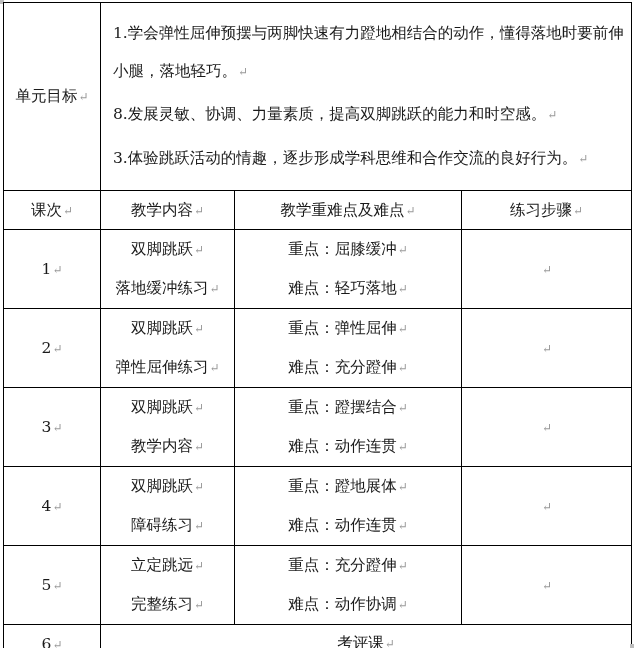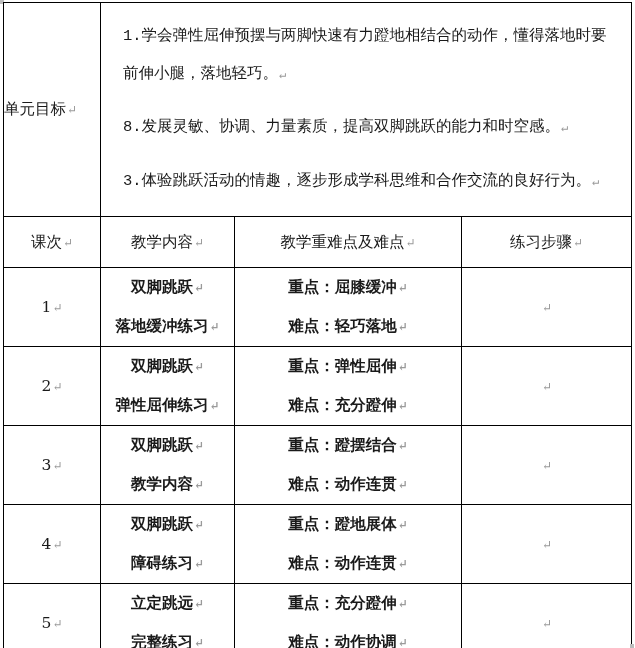--- a/index.html
+++ b/index.html
@@ -2,24 +2,24 @@
 <html><head>
 <meta charset="utf-8">
 <style>
   html, body { margin: 0; padding: 0; background: #ffffff; }
   body { width: 635px; height: 648px; position: relative; overflow: hidden;
          font-family: "DejaVu Serif", "Liberation Serif", serif; color: #1a1a1a; }
   .tbl { position: absolute; left: 3px; top: 2px; border-collapse: collapse; table-layout: fixed; }
   .tbl td { border: 1.5px solid #000; padding: 0; vertical-align: middle; font-size: 15.5px; }
   .mk { color: #9a9a9a; font-size: 12px; margin-left: 1px; }
   .c { text-align: center; }
-  .goal-label { text-align: left; }
+  .goal-label { text-align: center; }
   .goals { padding: 0 0 0 7px !important; line-height: 37.5px; }
-  .goals p { margin: 15px; font-family: Liberation Mono, monospace; }
-  .line2 { line-height: 38px; font-weight: bold; }
+  .goals p { margin: 5px; }
+  .line2 { line-height: 38px; }
   .corner { position: absolute; width: 4px; height: 4px; background: #bdbdbd; }
 </style>
 </head>
 <body>
 
 <span class="corner" style="left:0;top:0;"></span>
 
 <table class="tbl">
   <colgroup>
     <col style="width:97px">
@@ -33,21 +33,21 @@
     <td class="goal-label">
       <span>单元目标</span><span class="mk">↵</span>
     </td>
     <td colspan="3" class="goals">
       <p><span>1.学会弹性屈伸预摆与两脚快速有力蹬地相结合的动作，懂得落地时要前伸小腿，落地轻巧。</span><span class="mk">↵</span></p>
       <p><span>8.发展灵敏、协调、力量素质，提高双脚跳跃的能力和时空感。</span><span class="mk">↵</span></p>
       <p><span>3.体验跳跃活动的情趣，逐步形成学科思维和合作交流的良好行为。</span><span class="mk">↵</span></p>
     </td>
   </tr>
 
-  <tr style="height:51px">
+  <tr style="height:39px">
     <td class="c"><span>课次</span><span class="mk">↵</span></td>
     <td class="c"><span>教学内容</span><span class="mk">↵</span></td>
     <td class="c"><span>教学重难点及难点</span><span class="mk">↵</span></td>
     <td class="c"><span>练习步骤</span><span class="mk">↵</span></td>
   </tr>
 
   <tr style="height:76px">
     <td class="c"><span>1</span><span class="mk">↵</span></td>
     <td class="c line2">
           <div><span>双脚跳跃</span><span class="mk">↵</span></div>

